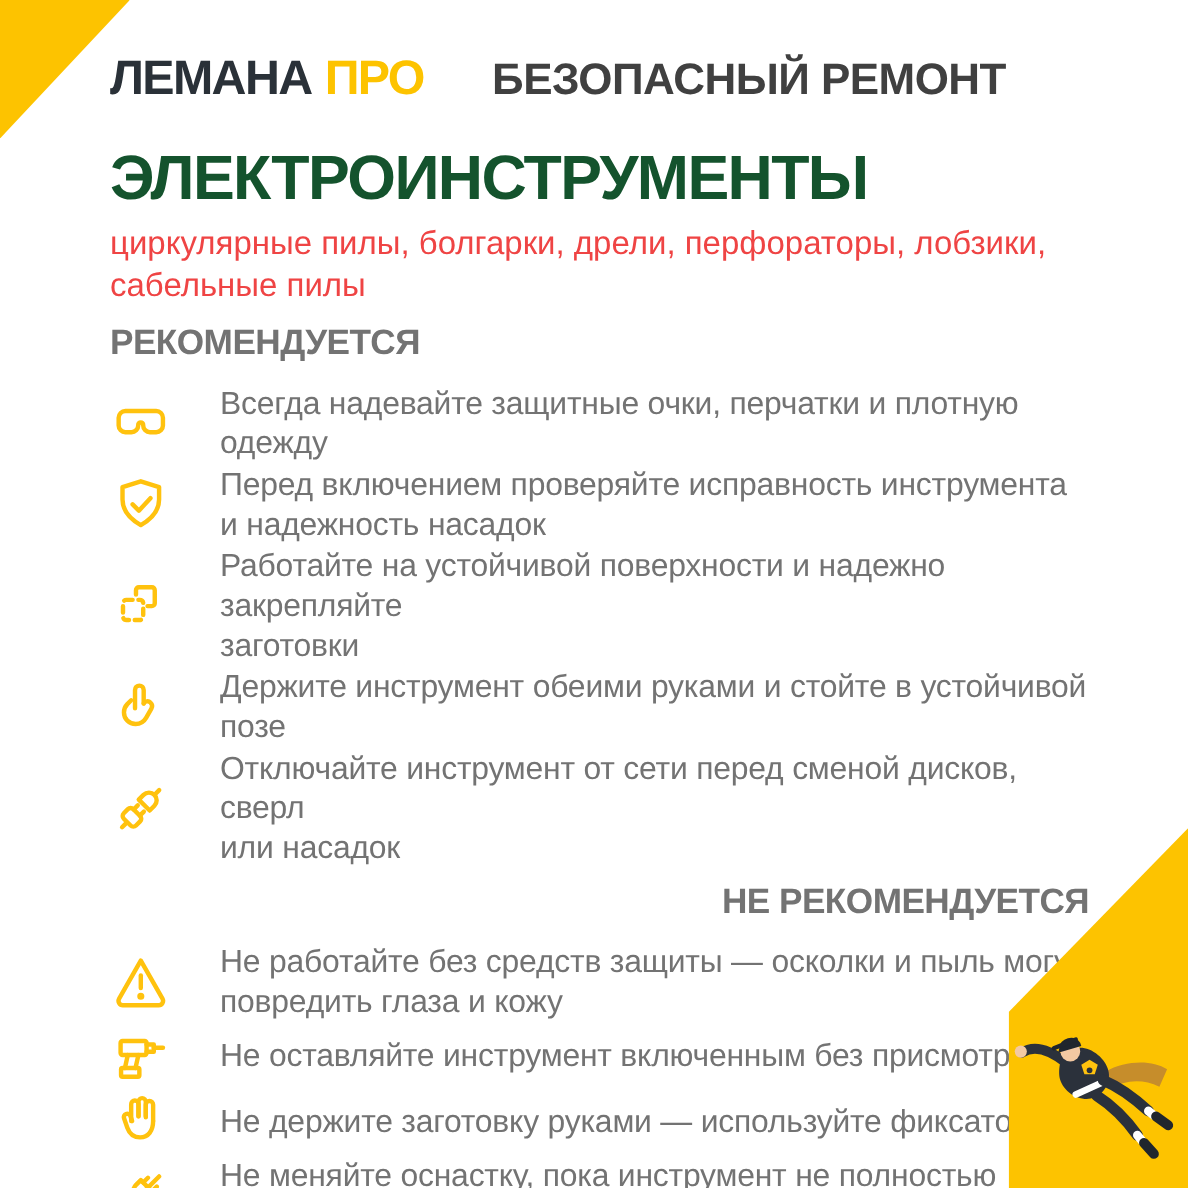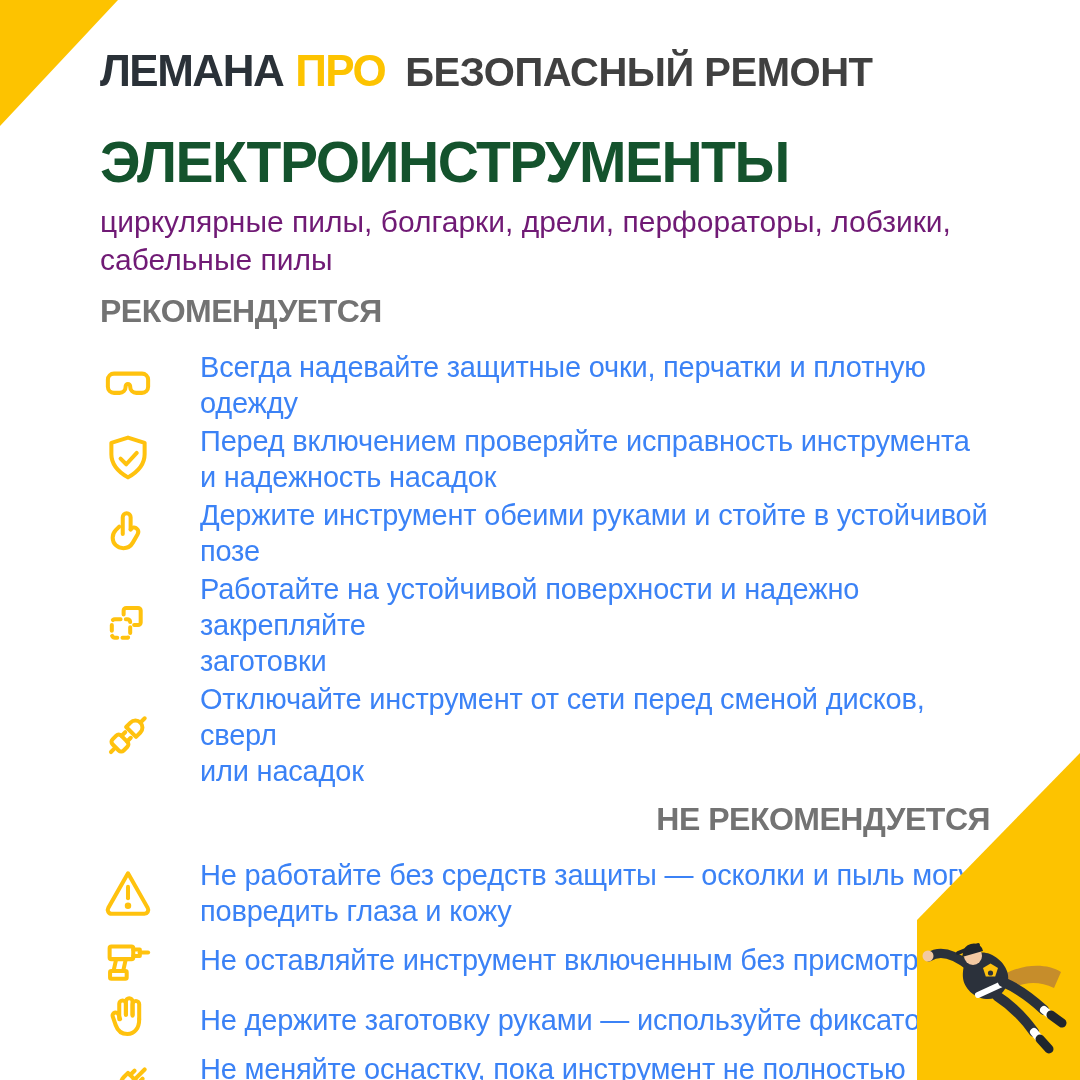--- a/index.html
+++ b/index.html
@@ -4,35 +4,35 @@
 <style>
   html,body{margin:0;padding:0;background:#ffffff;}
   #app{position:relative;width:1080px;height:1080px;background:#fff;overflow:hidden;
        font-family:"Liberation Sans",sans-serif;color:#2a3138;}
 
   .corner-tl{position:absolute;left:0;top:0;width:118px;height:126px;
              background:#fdc300;clip-path:polygon(0 0,100% 0,0 100%);}
 
   .content{position:absolute;left:100px;top:0;width:890px;}
 
-  .masthead{display:flex;align-items:baseline;gap:20px;margin-top:46px;}
+  .masthead{display:flex;align-items:baseline;gap:62px;margin-top:46px;}
   .logo{font-size:44px;font-weight:900;letter-spacing:-1.5px;white-space:nowrap;}
   .logo .pro{color:#fdc300;margin-left:12px;}
   .campaign{font-size:40px;font-weight:800;letter-spacing:-0.5px;white-space:nowrap;color:#404040;}
 
   .page-title{margin:38px 0 0;font-size:57px;font-weight:900;letter-spacing:-1.5px;color:#14532d;line-height:1;}
-  .subtitle{margin:12px 0 0;font-size:30px;line-height:38px;color:#701a75;white-space:pre-line;}
+  .subtitle{margin:12px 0 0;font-size:30px;line-height:38px;color:#ef4444;white-space:pre-line;}
 
   .section-heading{margin:16px 0 0;font-size:32px;font-weight:800;letter-spacing:-0.5px;color:#737373;line-height:1;}
   .section + .section .section-heading{margin-top:14px;text-align:right;}
   .items{margin-top:22px;}
   .item{display:flex;align-items:center;gap:44px;margin-bottom:2px;min-height:58px;}
   .icon{flex:0 0 56px;width:56px;display:flex;align-items:center;justify-content:center;}
   .icon svg{width:56px;height:56px;display:block;}
-  .item-text{margin:0;font-size:29px;line-height:36px;letter-spacing:-0.2px;color:#3b82f6;white-space:pre-line;}
+  .item-text{margin:0;font-size:29px;line-height:36px;letter-spacing:-0.2px;color:#737373;white-space:pre-line;}
 
   .corner-br{position:absolute;right:0;bottom:0;width:163px;height:327px;}
 </style>
 </head>
 <body>
 
 <div id="app">
   <div class="corner-tl"></div>
 
   <div class="content">
@@ -65,37 +65,37 @@
     <path d="M23.5 31.5 l6.5 6.5 12 -13"></path>
   </svg>
               </span>
     <p class="item-text">Перед включением проверяйте исправность инструмента
 и надежность насадок</p>
   </div>
 
   <div class="item">
     <span class="icon">
                 <svg viewBox="0 0 64 64" fill="none" stroke="#ffc20e" stroke-width="4.6" stroke-linecap="round" stroke-linejoin="round">
+    <path d="M27 20 v-4.5 a3 3 0 0 1 3 -3 h13.5 a3 3 0 0 1 3 3 V29 a3 3 0 0 1 -3 3 H39"></path>
+    <rect x="13.5" y="25.5" width="21" height="21" rx="3.5" stroke-dasharray="6.5 6"></rect>
+  </svg>
+              </span>
+    <p class="item-text">Работайте на устойчивой поверхности и надежно закрепляйте
+заготовки</p>
+  </div>
+
+  <div class="item">
+    <span class="icon">
+                <svg viewBox="0 0 64 64" fill="none" stroke="#ffc20e" stroke-width="4.6" stroke-linecap="round" stroke-linejoin="round">
     <path d="M26 33 V14 a4.5 4.5 0 0 1 9 0 v14"></path>
     <path d="M35 28 c1.5 -2.5 5 -3 7 -1 1.8 1.7 2.2 4.3 1 6.4 L37.5 43 c-2.3 4 -6.3 6.3 -10.8 6.3 -6.9 0 -12.2 -5.2 -12.2 -12 0 -3.4 1.3 -6.3 3.5 -8.6 l4 -4"></path>
   </svg>
               </span>
     <p class="item-text">Держите инструмент обеими руками и стойте в устойчивой
 позе</p>
-  </div>
-
-  <div class="item">
-    <span class="icon">
-                <svg viewBox="0 0 64 64" fill="none" stroke="#ffc20e" stroke-width="4.6" stroke-linecap="round" stroke-linejoin="round">
-    <path d="M27 20 v-4.5 a3 3 0 0 1 3 -3 h13.5 a3 3 0 0 1 3 3 V29 a3 3 0 0 1 -3 3 H39"></path>
-    <rect x="13.5" y="25.5" width="21" height="21" rx="3.5" stroke-dasharray="6.5 6"></rect>
-  </svg>
-              </span>
-    <p class="item-text">Работайте на устойчивой поверхности и надежно закрепляйте
-заготовки</p>
   </div>
 
   <div class="item">
     <span class="icon">
                 <svg viewBox="0 0 64 64" fill="none" stroke="#ffc20e" stroke-width="4.6" stroke-linecap="round" stroke-linejoin="round">
     <g transform="rotate(-45 32 32)">
       <path d="M4.5 32 h5"></path>
       <rect x="12" y="23" width="14" height="18" rx="4"></rect>
       <path d="M26 27.5 h6 M26 36.5 h6"></path>
       <path d="M37 24 h7 a8 8 0 0 1 0 16 h-7 z"></path>

